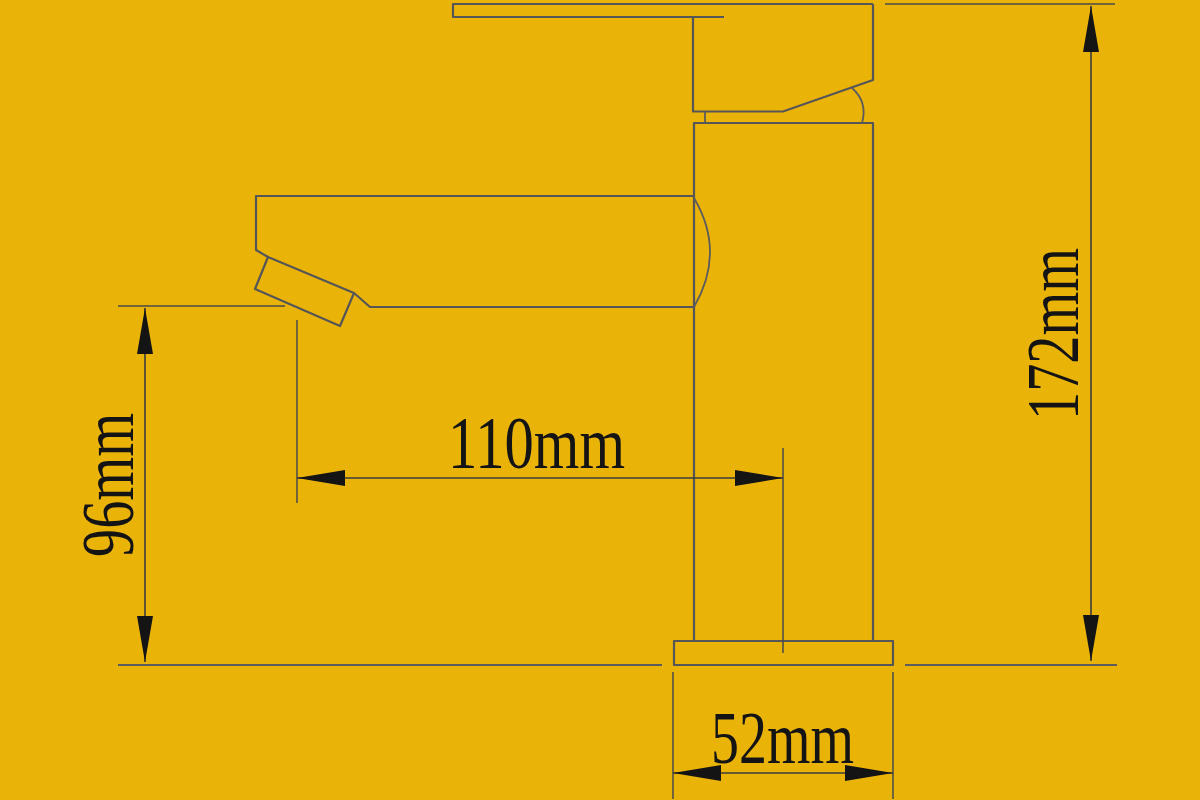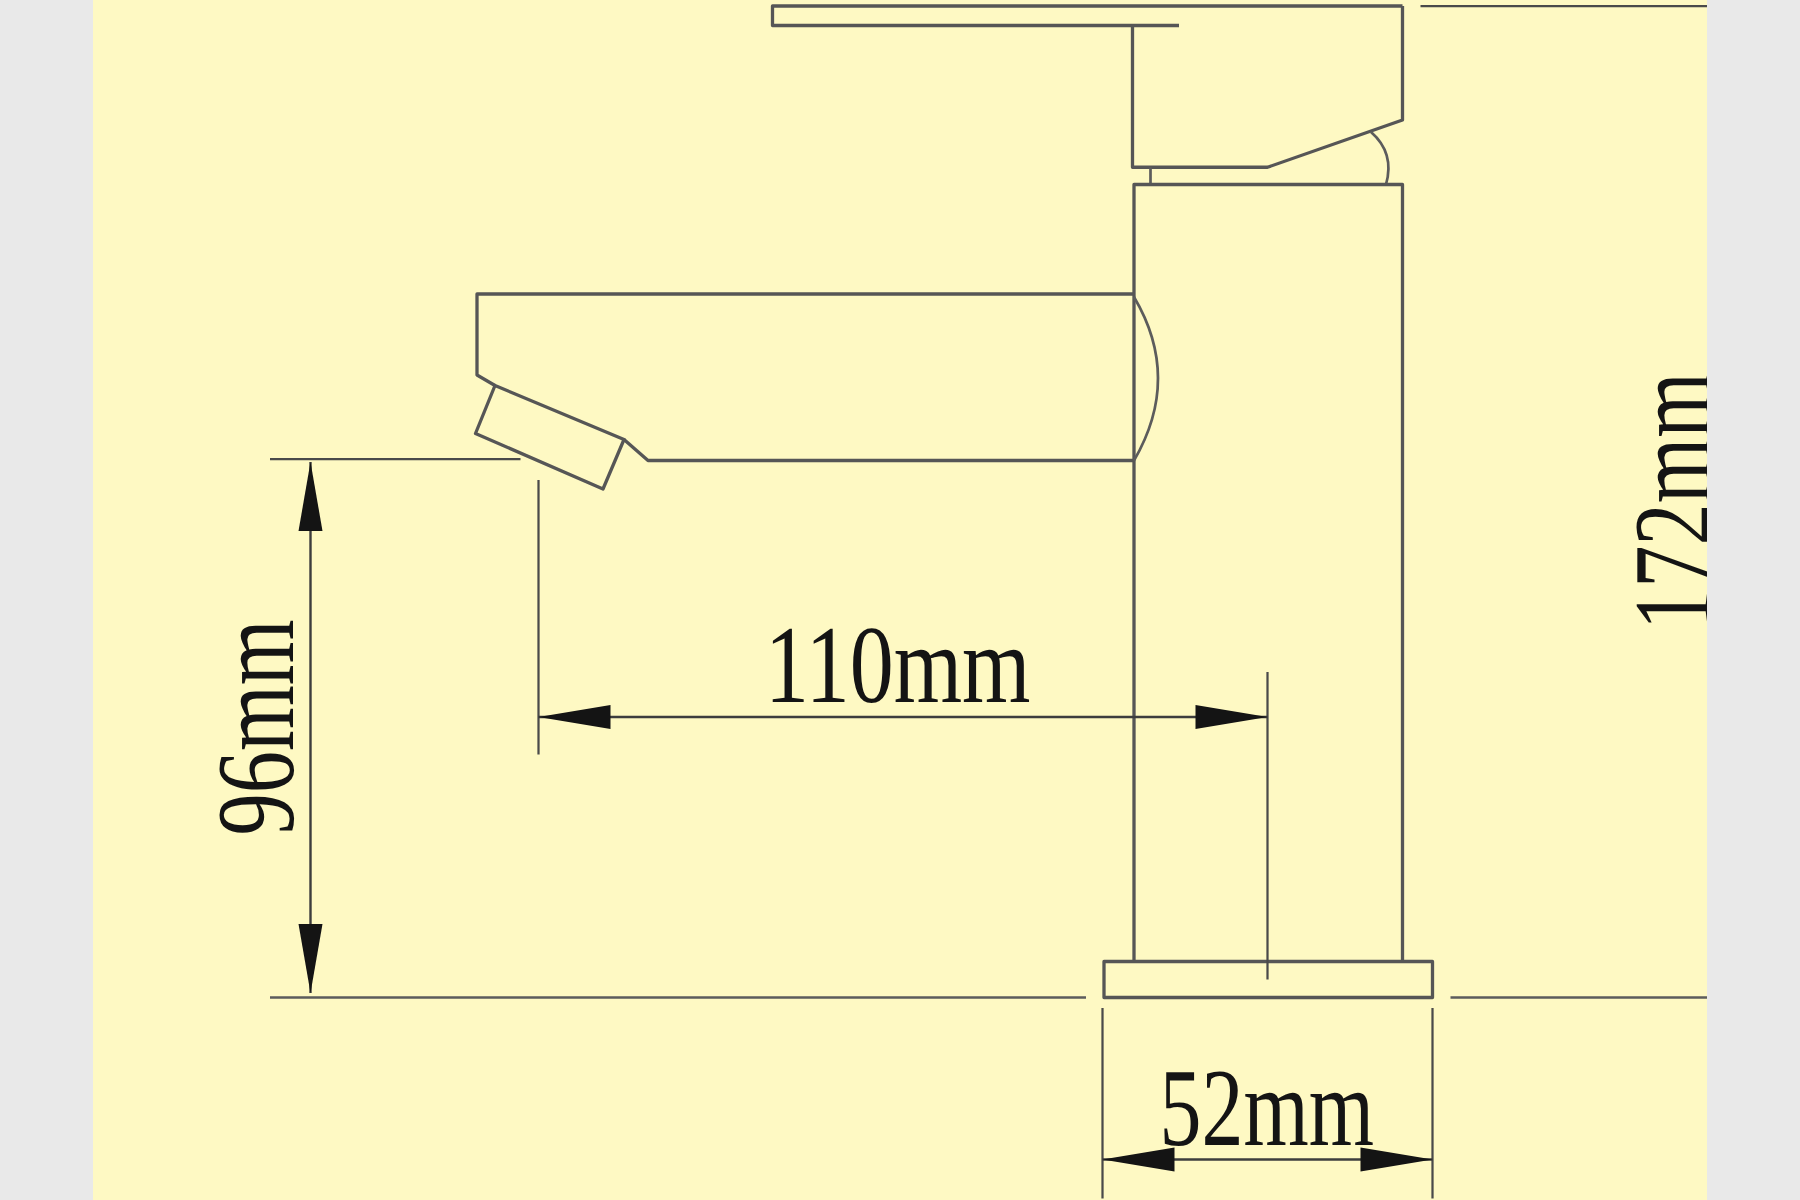--- a/index.html
+++ b/index.html
@@ -1,18 +1,18 @@
 <!DOCTYPE html>
 <html><head>
 <meta charset="utf-8">
 <style>
   html,body{margin:0;padding:0;background:#e9e9e9;}
   .stage{
-    width:1076px;height:800px;position:relative;margin:0 auto;
-    background:#fef9c3;overflow:hidden;
+    width:1200px;height:800px;position:relative;margin:0 auto;
+    background:#eab308;overflow:hidden;
     font-family:"Liberation Serif", serif;
   }
   svg{display:block;width:1200px;height:800px;}
   .outline{fill:none;stroke:#565656;stroke-width:2.2;stroke-linejoin:round;stroke-linecap:butt;}
   .outline-thin{fill:none;stroke:#5c5c5c;stroke-width:1.8;}
   .dimline{fill:none;stroke:#3d3d3d;stroke-width:1.6;stroke-linecap:butt;}
   .extline{fill:none;stroke:#4a4a4a;stroke-width:1.5;}
   .arrow{fill:#141414;stroke:none;}
   .dimtext{
     fill:#141414;

